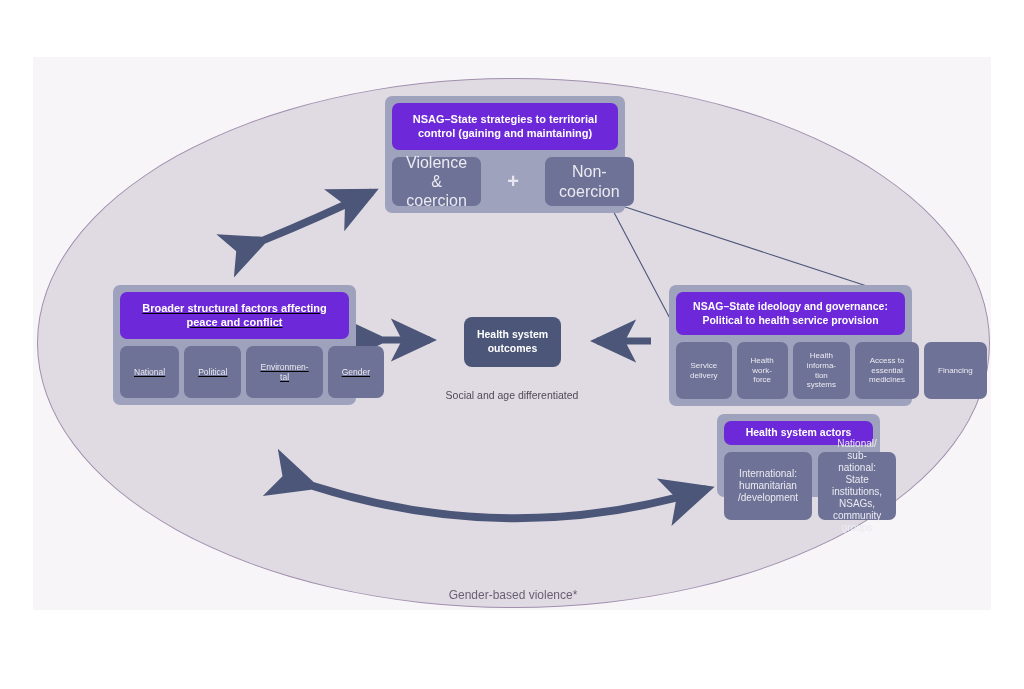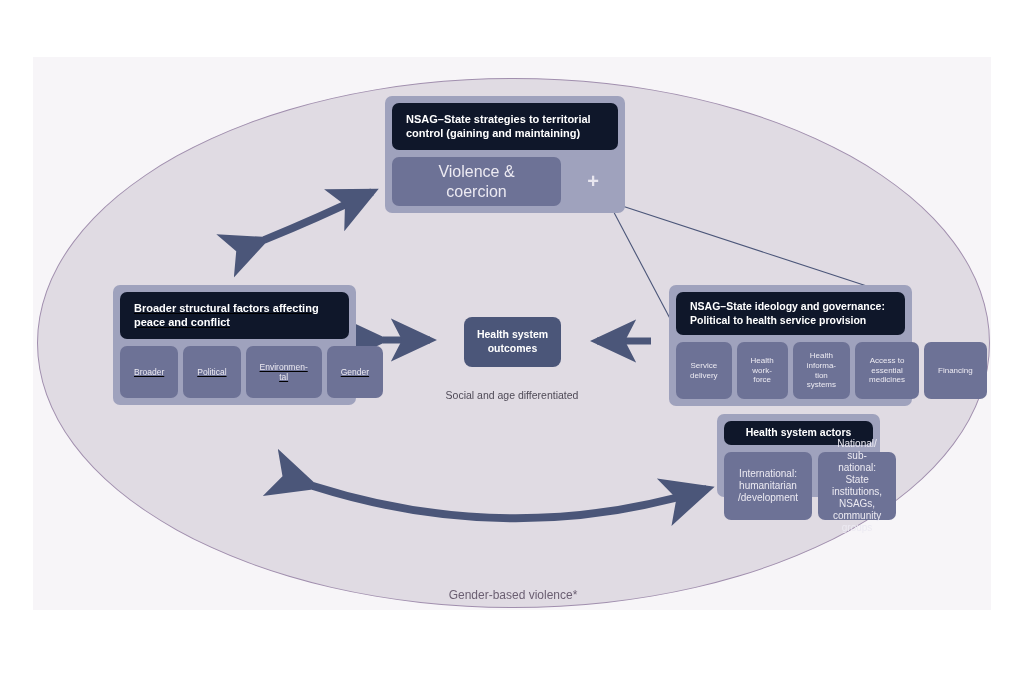--- a/index.html
+++ b/index.html
@@ -43,28 +43,28 @@
   
   .group {
     position: absolute;
     background: #9fa2bd;
     border-radius: 7px;
     box-sizing: border-box;
     padding: 7px;
   }
   
   .hdr {
-    background: #0f172a;
+    background: #6d28d9;
     border-radius: 7px;
     color: #ffffff;
     font-weight: bold;
     display: flex;
     align-items: center;
     justify-content: center;
-    text-align: left;
+    text-align: center;
     line-height: 1.25;
     box-sizing: border-box;
     padding: 4px 14px;
   }
   
   .subrow {
     display: flex;
     gap: 7px;
     box-sizing: border-box;
   }
@@ -197,27 +197,28 @@
     <g>
       <path d="M651,341 L597,341" stroke="#4b5679" stroke-width="7" fill="none" marker-end="url(#ah)"></path>
     </g>
   </svg>
 
   <div class="group" id="top-group">
     <div class="hdr">NSAG–State strategies to territorial control (gaining and maintaining)</div>
     <div class="subrow">
       <div class="sub">Violence &amp; coercion</div>
       <div class="plus">+</div>
+      <div class="sub">Non-coercion</div>
     </div>
   </div>
 
   <div class="group" id="left-group">
     <div class="hdr">Broader structural factors affecting peace and conflict</div>
     <div class="subrow">
-      <div class="sub">Broader</div>
+      <div class="sub">National</div>
       <div class="sub">Political</div>
       <div class="sub">Environmen-tal</div>
       <div class="sub">Gender</div>
     </div>
   </div>
 
   <div class="group" id="right-group">
     <div class="hdr">NSAG–State ideology and governance: Political to health service provision</div>
     <div class="subrow">
       <div class="sub">Service delivery</div>

